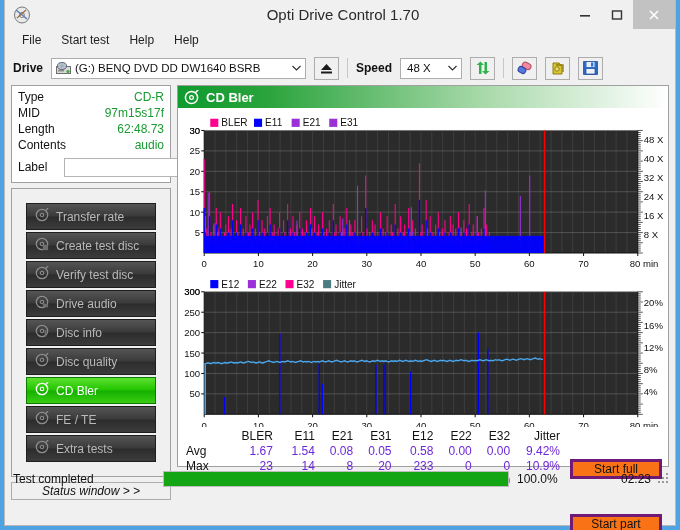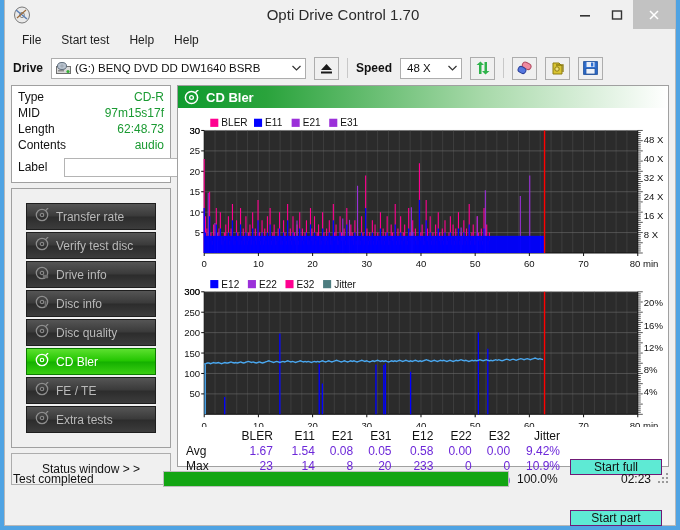--- a/index.html
+++ b/index.html
@@ -78,41 +78,41 @@
   .navbtn{
     height:27px;display:flex;align-items:center;gap:7px;padding-left:8px;
     background:linear-gradient(to bottom,#555 0%,#3a3a3a 48%,#2c2c2c 52%,#3c3c3c 100%);
     border:1px solid #1e1e1e;color:#b9b9b9;font-size:12px;box-sizing:border-box;flex:none;
   }
   .navbtn.active{
     background:linear-gradient(to bottom,#5ce02f 0%,#22c500 48%,#14b000 52%,#3ace12 100%);
     border:1px solid #0d7a00;color:#fff;
   }
   .statuswin{
-    margin-top:5px;height:32px;border:1px solid #adadad;background:#f0f0f0;
+    margin-top:5px;height:18px;border:1px solid #adadad;background:#f0f0f0;
     display:flex;align-items:center;justify-content:center;font-size:12px;color:#111;
-    box-sizing:border-box;flex:none;
+    box-sizing:border-box;flex:none;font-style:italic;
   }
   
   .ghdr{
     height:22px;display:flex;align-items:center;gap:7px;padding-left:6px;
     background:linear-gradient(to right,#0f9b2e 0%,#2aa33c 18%,#a7d9a9 62%,#ffffff 100%);
     color:#fff;font-size:13px;font-weight:bold;flex:none;
   }
   
   .charts{flex:1;position:relative;background:#fff;}
   .statsarea{height:70px;display:flex;padding:2px 6px 0 6px;box-sizing:border-box;}
   .stats{flex:1;}
   .stats table{border-collapse:collapse;font-size:12px;width:100%;}
   .stats th{font-weight:normal;color:#111;text-align:right;padding:0 6px 1px 6px;}
   .stats th.rh{text-align:left;padding-left:2px;width:40px;}
   .stats td{color:#6d28d9;text-align:right;padding:0 6px 1px 6px;}
   .stats td.rh{color:#111;text-align:left;padding-left:2px;}
   .startbtns{width:92px;display:flex;flex-direction:column;gap:7px;padding-top:2px;margin-left:4px;}
-  .sbtn{height:23px;border:1px solid #701a75;background:#5eead4;font-size:12px;color:#111;
+  .sbtn{height:23px;border:3px solid #701a75;background:#f97316;font-size:12px;color:#111;
         display:flex;align-items:center;justify-content:center;box-sizing:border-box;margin-top:28px;}
   
   .statusbar{
     height:24px;display:flex;align-items:center;font-size:12px;color:#111;
     padding:0 4px;box-sizing:border-box;
   }
   .statusbar .st{width:150px;padding-left:4px;}
   .pbar{flex:1;height:16px;border:1px solid #bdbdbd;background:#fff;box-sizing:border-box;
         position:relative;overflow:hidden;}
   .pbar .fill{height:100%;background:#13a513;}
@@ -268,31 +268,39 @@
                 <circle cx="8" cy="8" r="6.5" fill="none" stroke="#8e8e8e" stroke-width="1.4"></circle>
                 <circle cx="8" cy="8" r="2" fill="none" stroke="#8e8e8e" stroke-width="1.2"></circle>
                 <path d="M12 3 L15 0" stroke="#8e8e8e" stroke-width="1.4"></path>
               </svg></span>
           <span>Transfer rate</span>
         </div>
         <div class="navbtn">
           <span><svg width="14" height="14" viewBox="0 0 16 16">
                 <circle cx="8" cy="8" r="6.5" fill="none" stroke="#8e8e8e" stroke-width="1.4"></circle>
                 <circle cx="8" cy="8" r="2" fill="none" stroke="#8e8e8e" stroke-width="1.2"></circle>
+                <rect x="9" y="9" width="6" height="6" fill="#6f6f6f"></rect>
+              </svg></span>
+          <span>Create test disc</span>
+        </div>
+        <div class="navbtn">
+          <span><svg width="14" height="14" viewBox="0 0 16 16">
+                <circle cx="8" cy="8" r="6.5" fill="none" stroke="#8e8e8e" stroke-width="1.4"></circle>
+                <circle cx="8" cy="8" r="2" fill="none" stroke="#8e8e8e" stroke-width="1.2"></circle>
                 <path d="M12 3 L15 0" stroke="#8e8e8e" stroke-width="1.4"></path>
               </svg></span>
           <span>Verify test disc</span>
         </div>
         <div class="navbtn">
           <span><svg width="14" height="14" viewBox="0 0 16 16">
                 <circle cx="8" cy="8" r="6.5" fill="none" stroke="#8e8e8e" stroke-width="1.4"></circle>
                 <circle cx="8" cy="8" r="2" fill="none" stroke="#8e8e8e" stroke-width="1.2"></circle>
                 <rect x="9" y="10" width="6" height="4" fill="#6f6f6f"></rect>
               </svg></span>
-          <span>Drive info</span>
+          <span>Drive audio</span>
         </div>
         <div class="navbtn">
           <span><svg width="14" height="14" viewBox="0 0 16 16">
                 <circle cx="8" cy="8" r="6.5" fill="none" stroke="#8e8e8e" stroke-width="1.4"></circle>
                 <circle cx="8" cy="8" r="2" fill="none" stroke="#8e8e8e" stroke-width="1.2"></circle>
                 <rect x="11" y="7" width="2" height="7" fill="#6f6f6f"></rect>
               </svg></span>
           <span>Disc info</span>
         </div>
         <div class="navbtn">

